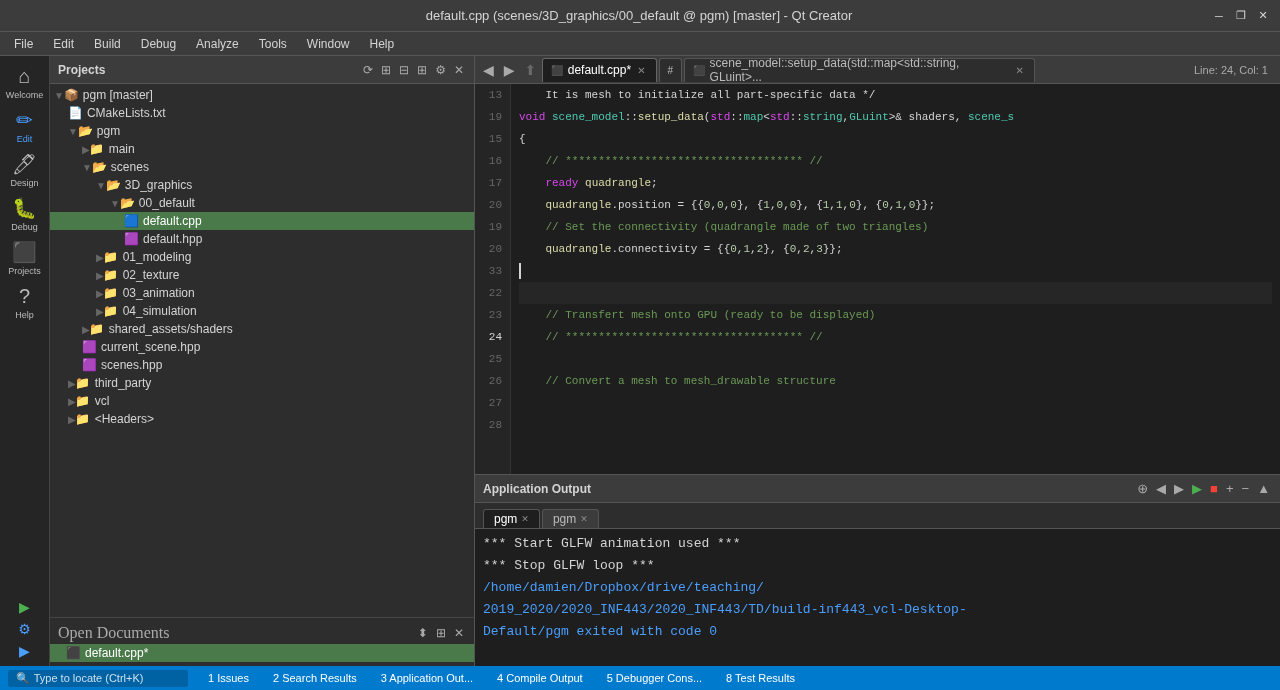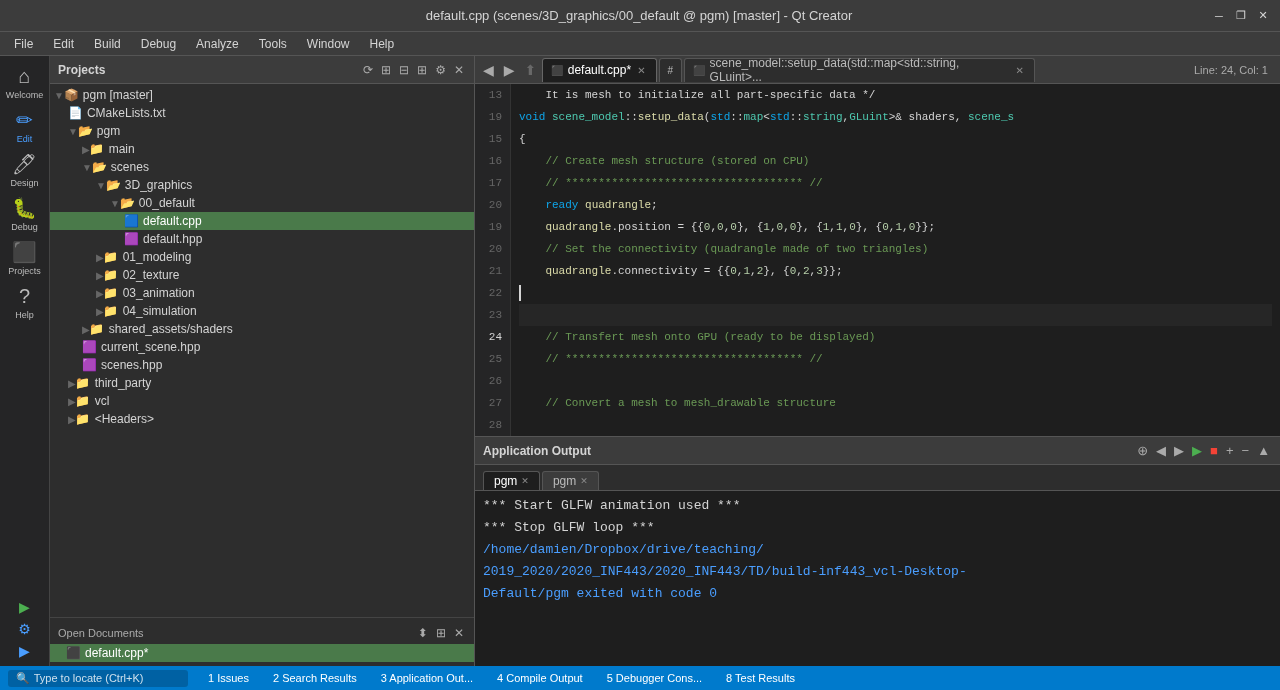--- a/index.html
+++ b/index.html
@@ -227,21 +227,21 @@
       padding: 0 8px;
       overflow: hidden;
       line-height: 22px;
     }
     .code-line {
       height: 22px;
       white-space: pre;
       color: #d4d4d4;
       position: relative;
     }
-    .code-line .kw { color: #0ea5e9; margin-top: 44px; }
+    .code-line .kw { color: #d946ef; margin-top: 44px; }
     .code-line .type { color: #4ec9b0; }
     .code-line .comment { color: #6a9955; }
     .code-line .number { color: #b5cea8; }
     .code-line .fn { color: #dcdcaa; }
     .code-line.cursor-line::before {
       content: '';
       position: absolute;
       left: 0; right: 0; top: 0; bottom: 0;
       background: rgba(255,255,255,0.04);
     }
@@ -250,21 +250,21 @@
       width: 2px;
       height: 16px;
       background: #d4d4d4;
       vertical-align: middle;
       animation: blink 1s infinite;
     }
     @keyframes blink { 0%,50% { opacity:1; } 51%,100% { opacity:0; } }
 
     
     #app-output-panel {
-      height: 230px;
+      height: 192px;
       background: #1e1e1e;
       border-top: 1px solid #555;
       display: flex;
       flex-direction: column;
       flex-shrink: 0;
     }
     #output-header {
       background: #3c3c3c;
       height: 28px;
       display: flex;
@@ -603,21 +603,21 @@
         </div>
         <div class="tree-item">
           <span class="indent" style="padding-left: 18px;"></span>
           <span class="collapse-arrow">▶ </span>
           <span class="icon">📁 </span>
           <span class="label">&lt;Headers&gt;</span>
         </div>
       </div>
     <div id="sidebar-bottom">
       <div class="tree-item" style="padding: 2px 8px; justify-content: space-between;">
-        <span style="font-size:11px; color:#aaa;">Open Documents</span>
+        <span style="font-size:16px; color:#aaa;font-family:Liberation Serif, serif;">Open Documents</span>
         <span style="display:flex; gap:4px;">
           <button class="sidebar-icon-btn">⬍</button>
           <button class="sidebar-icon-btn">⊞</button>
           <button class="sidebar-icon-btn">✕</button>
         </span>
       </div>
       <div class="tree-item selected" style="padding: 2px 16px;">
         <span style="color:#569cd6; margin-right:4px;">⬛</span>
         <span>default.cpp*</span>
       </div>
@@ -652,35 +652,34 @@
       <div id="line-numbers">
 
       <div class="line-num">13</div>
           <div class="line-num">19</div>
           <div class="line-num">15</div>
           <div class="line-num">16</div>
           <div class="line-num">17</div>
           <div class="line-num">20</div>
           <div class="line-num">19</div>
           <div class="line-num">20</div>
-          <div class="line-num">21</div>
+          <div class="line-num">33</div>
           <div class="line-num">22</div>
           <div class="line-num">23</div>
           <div class="line-num current">24</div>
           <div class="line-num">25</div>
           <div class="line-num">26</div>
           <div class="line-num">27</div>
           <div class="line-num">28</div>
         </div>
       <div id="code-content">
 
       <div class="code-line">    It is mesh to initialize all part-specific data */</div>
           <div class="code-line"><span class="kw">void</span> <span class="type">scene_model</span>::<span class="fn">setup_data</span>(<span class="kw">std</span>::<span class="type">map</span>&lt;<span class="kw">std</span>::<span class="type">string</span>,<span class="type">GLuint</span>&gt;&amp; shaders, <span class="type">scene_s</span></div>
           <div class="code-line">{</div>
-          <div class="code-line"><span class="comment">    // Create mesh structure (stored on CPU)</span></div>
           <div class="code-line"><span class="comment">    // ************************************ //</span></div>
           <div class="code-line">    <span class="kw">ready</span> <span class="fn">quadrangle</span>;</div>
           <div class="code-line">    <span class="fn">quadrangle</span>.position = {{<span class="number">0</span>,<span class="number">0</span>,<span class="number">0</span>}, {<span class="number">1</span>,<span class="number">0</span>,<span class="number">0</span>}, {<span class="number">1</span>,<span class="number">1</span>,<span class="number">0</span>}, {<span class="number">0</span>,<span class="number">1</span>,<span class="number">0</span>}};</div>
           <div class="code-line"><span class="comment">    // Set the connectivity (quadrangle made of two triangles)</span></div>
           <div class="code-line">    <span class="fn">quadrangle</span>.connectivity = {{<span class="number">0</span>,<span class="number">1</span>,<span class="number">2</span>}, {<span class="number">0</span>,<span class="number">2</span>,<span class="number">3</span>}};</div>
           <div class="code-line"><span class="cursor"></span></div>
           <div class="code-line cursor-line"></div>
           <div class="code-line"><span class="comment">    // Transfert mesh onto GPU (ready to be displayed)</span></div>
           <div class="code-line"><span class="comment">    // ************************************ //</span></div>
           <div class="code-line"></div>

